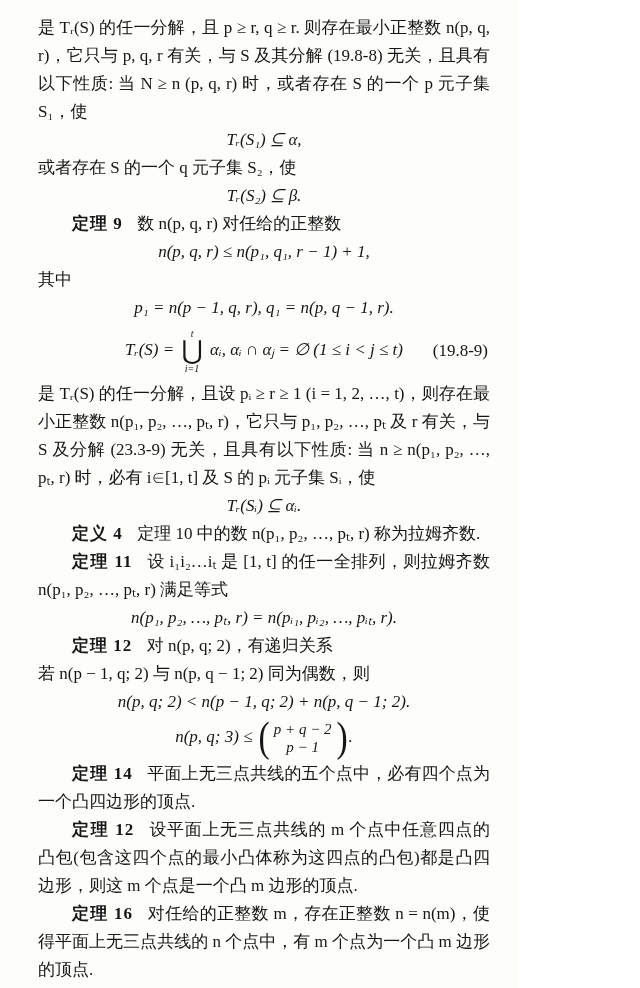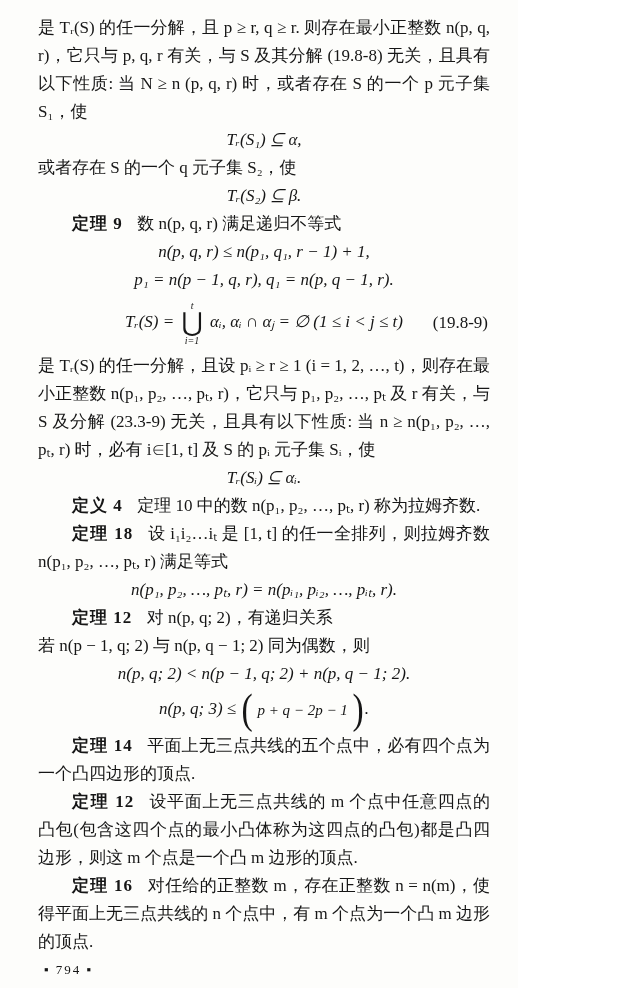--- a/index.html
+++ b/index.html
@@ -54,21 +54,21 @@
   .binom { display: inline-flex; align-items: center; vertical-align: middle; }
   .binom .paren {
     font-size: 42px;
     line-height: 0.85;
     font-style: normal;
     font-weight: 400;
     transform: scaleX(0.8);
   }
   .binom .frac {
     display: inline-flex;
-    flex-direction: row;
+    flex-direction: column;
     align-items: center;
     font-size: 15px;
     line-height: 18px;
     padding: 0 3px;
   }
   .footer {
     margin-top: auto;
     font-size: 13px;
     letter-spacing: 2px;
     text-indent: 0;
@@ -81,24 +81,25 @@
 <div class="page">
 
   <p class="noindent">是 Tᵣ(S) 的任一分解，且 p ≥ r, q ≥ r. 则存在最小正整数 n(p, q, r)，它只与 p, q, r 有关，与 S 及其分解 (19.8-8) 无关，且具有以下性质: 当 N ≥ n (p, q, r) 时，或者存在 S 的一个 p 元子集 S₁，使</p>
 
   <div class="formula">Tᵣ(S₁) ⊆ α,</div>
 
   <p class="noindent">或者存在 S 的一个 q 元子集 S₂，使</p>
 
   <div class="formula">Tᵣ(S₂) ⊆ β.</div>
 
-  <p><b class="thm-label">定理 9</b><span>数 n(p, q, r) 满足递归不等式</span></p>
+  <p><b class="thm-label">定理 9</b><span>数 n(p, q, r) 对任给的正整数</span></p>
 
   <div class="formula">n(p, q, r) ≤ n(p₁, q₁, r − 1) + 1,</div>
 
+  <p class="noindent">其中</p>
 
   <div class="formula">p₁ = n(p − 1, q, r),  q₁ = n(p, q − 1, r).</div>
 
 
   <div class="formula formula-row union-block">
     <span>Tᵣ(S) =</span>
     <span class="bigop">
       <span class="lim">t</span>
       <span class="cup">⋃</span>
       <span class="lim">i=1</span>
@@ -106,21 +107,21 @@
     <span>αᵢ, αᵢ ∩ αⱼ = ∅  (1 ≤ i &lt; j ≤ t)</span>
     <span class="eqtag">(19.8-9)</span>
   </div>
 
   <p class="noindent">是 Tᵣ(S) 的任一分解，且设 pᵢ ≥ r ≥ 1 (i = 1, 2, …, t)，则存在最小正整数 n(p₁, p₂, …, pₜ, r)，它只与 p₁, p₂, …, pₜ 及 r 有关，与 S 及分解 (23.3-9) 无关，且具有以下性质: 当 n ≥ n(p₁, p₂, …, pₜ, r) 时，必有 i∈[1, t] 及 S 的 pᵢ 元子集 Sᵢ，使</p>
 
   <div class="formula">Tᵣ(Sᵢ) ⊆ αᵢ.</div>
 
   <p><b class="thm-label">定义 4</b><span>定理 10 中的数 n(p₁, p₂, …, pₜ, r) 称为拉姆齐数.</span></p>
 
-  <p><b class="thm-label">定理 18</b><span>设 i₁i₂…iₜ 是 [1, t] 的任一全排列，则拉姆齐数 n(p₁, p₂, …, pₜ, r) 满足等式</span></p>
+  <p><b class="thm-label">定理 11</b><span>设 i₁i₂…iₜ 是 [1, t] 的任一全排列，则拉姆齐数 n(p₁, p₂, …, pₜ, r) 满足等式</span></p>
 
   <div class="formula">n(p₁, p₂, …, pₜ, r) = n(pᵢ₁, pᵢ₂, …, pᵢₜ, r).</div>
 
   <p><b class="thm-label">定理 12</b><span>对 n(p, q; 2)，有递归关系</span></p>
 
 
   <p class="noindent">若 n(p − 1, q; 2) 与 n(p, q − 1; 2) 同为偶数，则</p>
 
   <div class="formula">n(p, q; 2) &lt; n(p − 1, q; 2) + n(p, q − 1; 2).</div>
 

